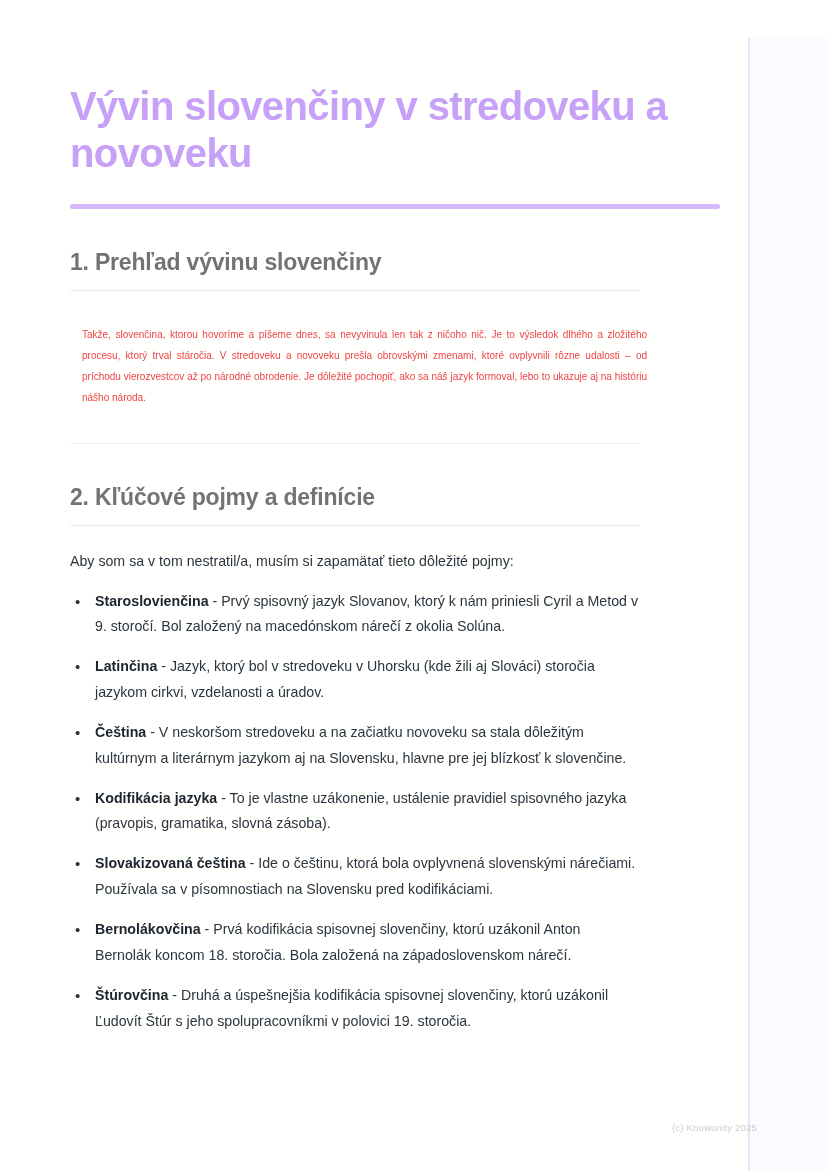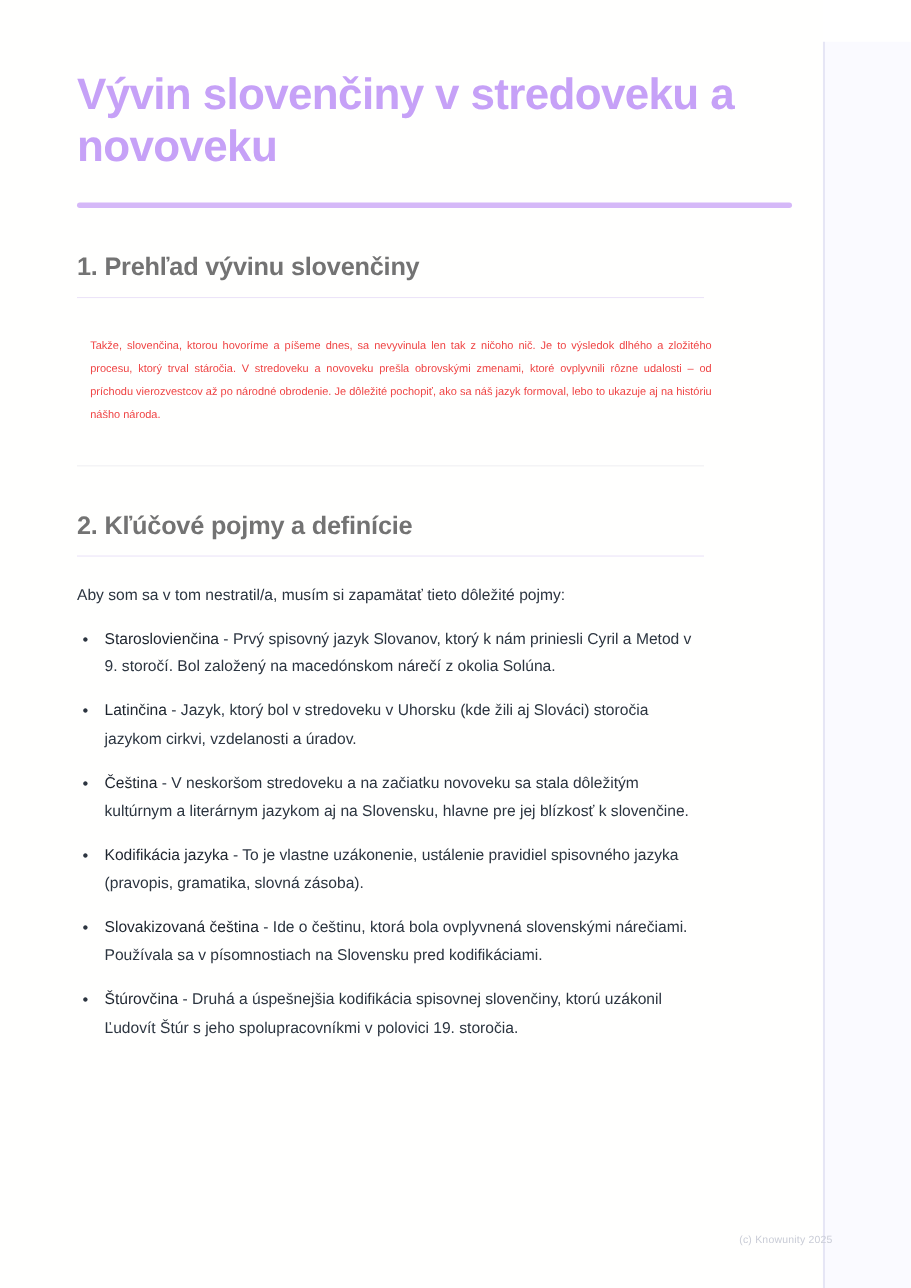--- a/index.html
+++ b/index.html
@@ -34,21 +34,21 @@
   }
 
   .sheet {
     position: absolute;
     top: 0;
     left: 0;
     width: 748px;
     height: 1171px;
     background: #fffffe;
     box-sizing: border-box;
-    padding: 63px 70px 0 70px;
+    padding: 83px 70px 0 70px;
   }
 
   .doc-title {
     margin: 0;
     font-size: 40px;
     line-height: 1.18;
     font-weight: bold;
     color: #c6a1f7;
     letter-spacing: -0.6px;
     max-width: 640px;
@@ -124,21 +124,21 @@
   }
   .term-list li::before {
     content: "\2022";
     position: absolute;
     left: 5px;
     top: -1px;
     font-size: 15px;
     color: #2c3540;
   }
   .term-name {
-    font-weight: normal;
+    font-weight: bold;
     color: #1d242e;
   }
 
   .watermark {
     position: absolute;
     left: 672px;
     top: 1122px;
     font-size: 9.5px;
     color: #c9ccd6;
     letter-spacing: 0.2px;
@@ -180,20 +180,23 @@
       <li>
         <span class="term-name">Čeština</span><span> - V neskoršom stredoveku a na začiatku novoveku sa stala dôležitým kultúrnym a literárnym jazykom aj na Slovensku, hlavne pre jej blízkosť k slovenčine.</span>
       </li>
       <li>
         <span class="term-name">Kodifikácia jazyka</span><span> - To je vlastne uzákonenie, ustálenie pravidiel spisovného jazyka (pravopis, gramatika, slovná zásoba).</span>
       </li>
       <li>
         <span class="term-name">Slovakizovaná čeština</span><span> - Ide o češtinu, ktorá bola ovplyvnená slovenskými nárečiami. Používala sa v písomnostiach na Slovensku pred kodifikáciami.</span>
       </li>
       <li>
+        <span class="term-name">Bernolákovčina</span><span> - Prvá kodifikácia spisovnej slovenčiny, ktorú uzákonil Anton Bernolák koncom 18. storočia. Bola založená na západoslovenskom nárečí.</span>
+      </li>
+      <li>
         <span class="term-name">Štúrovčina</span><span> - Druhá a úspešnejšia kodifikácia spisovnej slovenčiny, ktorú uzákonil Ľudovít Štúr s jeho spolupracovníkmi v polovici 19. storočia.</span>
       </li>
     </ul>
   </div>
 
 </div>
 
 <div class="watermark">(c) Knowunity 2025</div>
 
 </body></html>

